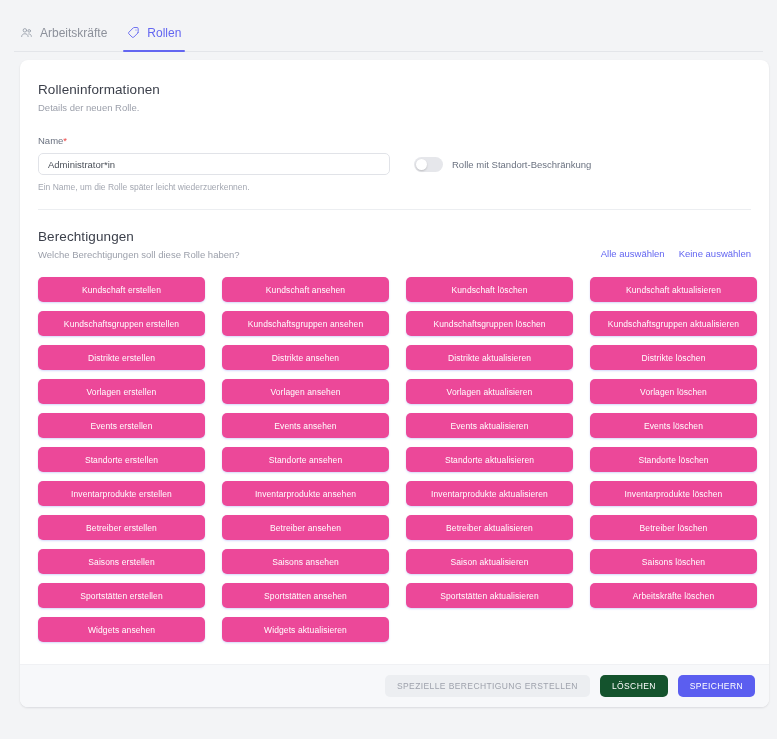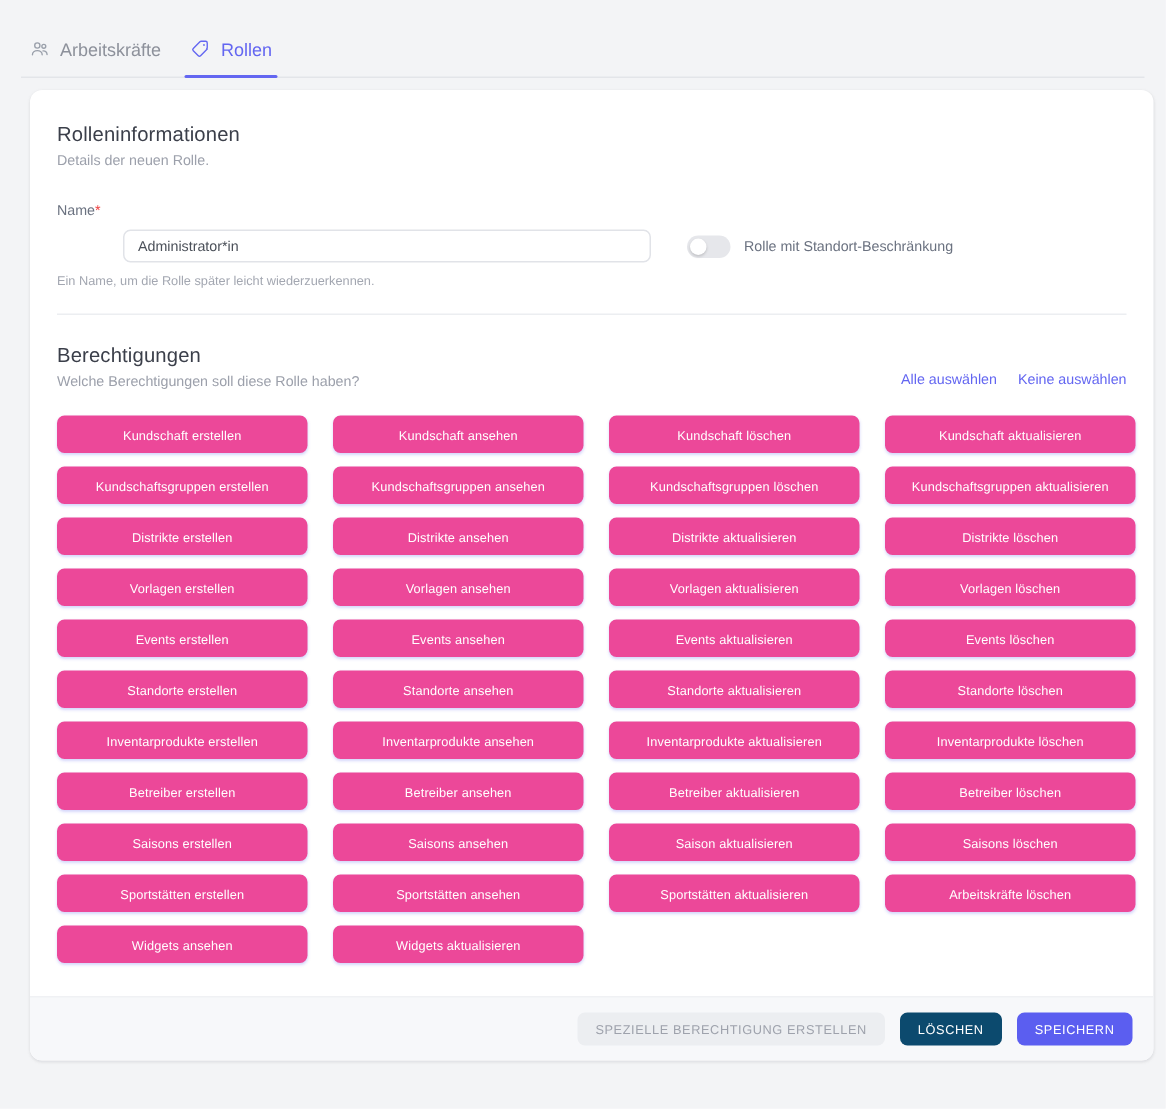--- a/index.html
+++ b/index.html
@@ -72,21 +72,21 @@
     margin-top: 5px;
   }
 
   .field-label {
     font-size: 9.5px;
     color: #6b7280;
     margin-top: 22px;
   }
   .req { color: #ef4444; }
 
-  .row-name { display: flex; align-items: center; margin-top: 7px; margin-left: 44px; }
+  .row-name { display: flex; align-items: center; margin-top: 7px; }
 
   .text-input {
     width: 352px;
     height: 22px;
     border: 1px solid #e1e3e8;
     border-radius: 5px;
     padding: 0 9px;
     font-size: 9.5px;
     color: #4b5059;
     font-family: "Liberation Sans", sans-serif;
@@ -186,21 +186,21 @@
     font-size: 8.5px;
     letter-spacing: .4px;
     cursor: pointer;
     height: 22px;
     padding: 0 12px;
     display: flex;
     align-items: center;
     justify-content: center;
   }
   .btn-ghost { background: #eceef1; color: #9ea2ac; }
-  .btn-danger { background: #0c4a6e; color: #ffffff; }
+  .btn-danger { background: #14532d; color: #ffffff; }
   .btn-primary { background: #5b5ef0; color: #ffffff; }
 </style>
 </head>
 <body>
 
 <div class="tabbar">
 
   <div class="tab">
     <span>
       <svg width="13" height="13" viewBox="0 0 24 24" fill="none" stroke="#9aa0ab" stroke-width="1.7" stroke-linecap="round" stroke-linejoin="round">

